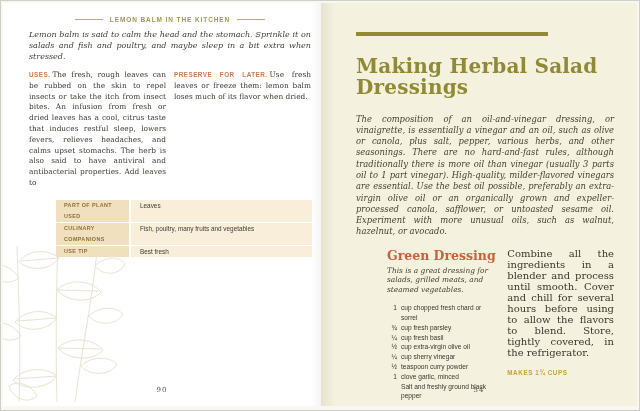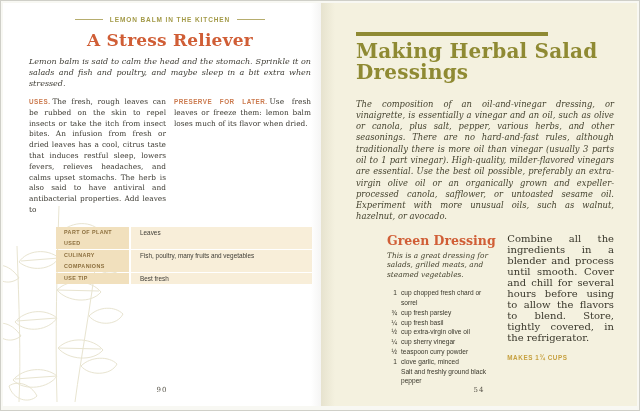--- a/index.html
+++ b/index.html
@@ -46,21 +46,21 @@
   .pagenum { position:absolute; bottom:12px; left:0; right:0; text-align:center;
             font-size:7px; letter-spacing:1px; color:#5a574c; z-index:4;margin-top:28px; }
 
   
   .page-right { position:relative; width:316px; height:100%; background:#f4f1df; overflow:hidden; }
   .page-right::before { content:""; position:absolute; left:0; top:0; bottom:0; width:14px;
             background:linear-gradient(to right, rgba(110,100,60,0.10), rgba(0,0,0,0)); z-index:3; }
   .page-right .content { position:relative; padding:29px 23px 0 35px; z-index:2; }
 
   .title-rule { width:192px; height:3.5px; background:#8f8a33; }
-  .right-title { margin-top:5px; font-weight:bold; font-size:20px; line-height:21px;
+  .right-title { margin-top:20px; font-weight:bold; font-size:20px; line-height:21px;
             color:#8f8a33; letter-spacing:0.2px; }
 
   .right-intro { margin-top:16px; font-style:italic; font-size:8.4px; line-height:11.3px;
             color:#45432f; text-align:justify; }
 
   .recipe { margin-top:10px; display:flex; gap:10px; }
   .recipe-left { width:126px;margin-left:31px; }
   .recipe-right { width:122px; }
 
   .recipe-title { font-weight:bold; font-size:12.5px; color:#d05e36; }
@@ -109,21 +109,20 @@
         </g>
       </svg>
 
       <div class="content">
         <div class="kicker-row">
           <span class="kicker-rule"></span>
           <span class="kicker">LEMON BALM IN THE KITCHEN</span>
           <span class="kicker-rule"></span>
         </div>
 
-        <h1 class="left-title">A Stress Reliever</h1>
 
         <p class="left-intro">Lemon balm is said to calm the head and the stomach. Sprinkle it on salads and fish and poultry, and maybe sleep in a bit extra when stressed.</p>
 
         <div class="left-cols">
           <div class="left-col">
             <p><span class="para-label">USES.</span><span>The fresh, rough leaves can be rubbed on the skin to repel insects or take the itch from insect bites. An infusion from fresh or dried leaves has a cool, citrus taste that induces restful sleep, lowers fevers, relieves headaches, and calms upset stomachs. The herb is also said to have antiviral and antibacterial properties. Add leaves to</span></p>
           </div>
           <div class="left-col">
             <p><span class="para-label">PRESERVE FOR LATER.</span><span>Use fresh leaves or freeze them: lemon balm loses much of its flavor when dried.</span></p>
           </div>

